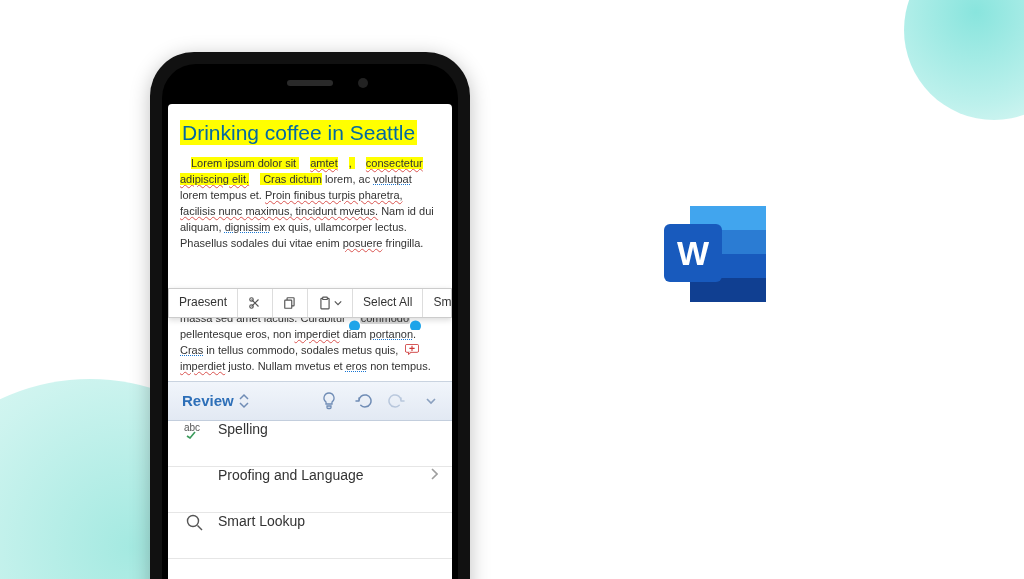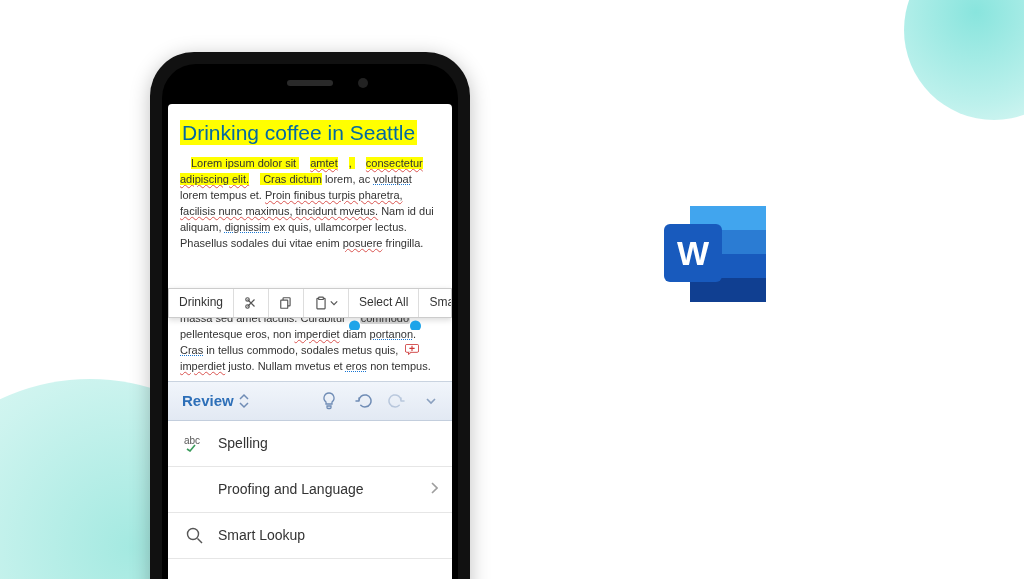--- a/index.html
+++ b/index.html
@@ -189,21 +189,21 @@
   }
   .rbtn.dis { opacity:.4; }
   .rcol { color:#7891b3; }
 
   
   .menu {
     background:#fff;
   }
   .menu-item {
     display:flex;
-    align-items:center;
+    align-items:flex-start;
     padding: 0 14px;
     height: 46px;
     border-bottom: 1px solid #e6e6e6;
     font-size: 14px;
     color: #333;
   }
   .menu-item .mic {
     width: 24px;
     margin-right: 12px;
     display:flex;
@@ -241,21 +241,21 @@
 
       <div class="doc">
         <span class="doc-title">Drinking coffee in Seattle</span>
 
         <p>
           <span class="hl">Lorem ipsum dolor sit </span><span class="hl squig">amtet</span><span class="hl">, </span><span class="hl squig">consectetur adipiscing elit.</span><span class="hl"> Cras dictum</span><span> lorem, ac </span><span class="dblue">volutpat</span><span> lorem tempus et. </span><span class="squig">Proin finibus turpis pharetra, facilisis nunc maximus, tincidunt mvetus.</span><span> Nam id dui aliquam, </span><span class="dblue">dignissim</span><span> ex quis, ullamcorper lectus. Phasellus sodales dui vitae enim </span><span class="squig">posuere</span><span> fringilla.</span>
         </p>
 
         
         <div class="ctx-bar">
-          <div class="ctx-item">Drinking</div>
+          <div class="ctx-item">Praesent</div>
           <div class="ctx-item">
             <svg class="ic" viewBox="0 0 24 24">
                 <path fill="none" stroke="#555" stroke-width="2" d="M6 6l12 12M18 6L6 18"></path>
                 <circle cx="6" cy="6" r="3" fill="none" stroke="#555" stroke-width="2"></circle>
                 <circle cx="6" cy="18" r="3" fill="none" stroke="#555" stroke-width="2"></circle>
               </svg>
           </div>
           <div class="ctx-item">
             <svg class="ic" viewBox="0 0 24 24">
                 <rect x="7" y="3" width="12" height="14" rx="1" fill="none" stroke="#555" stroke-width="2"></rect>

